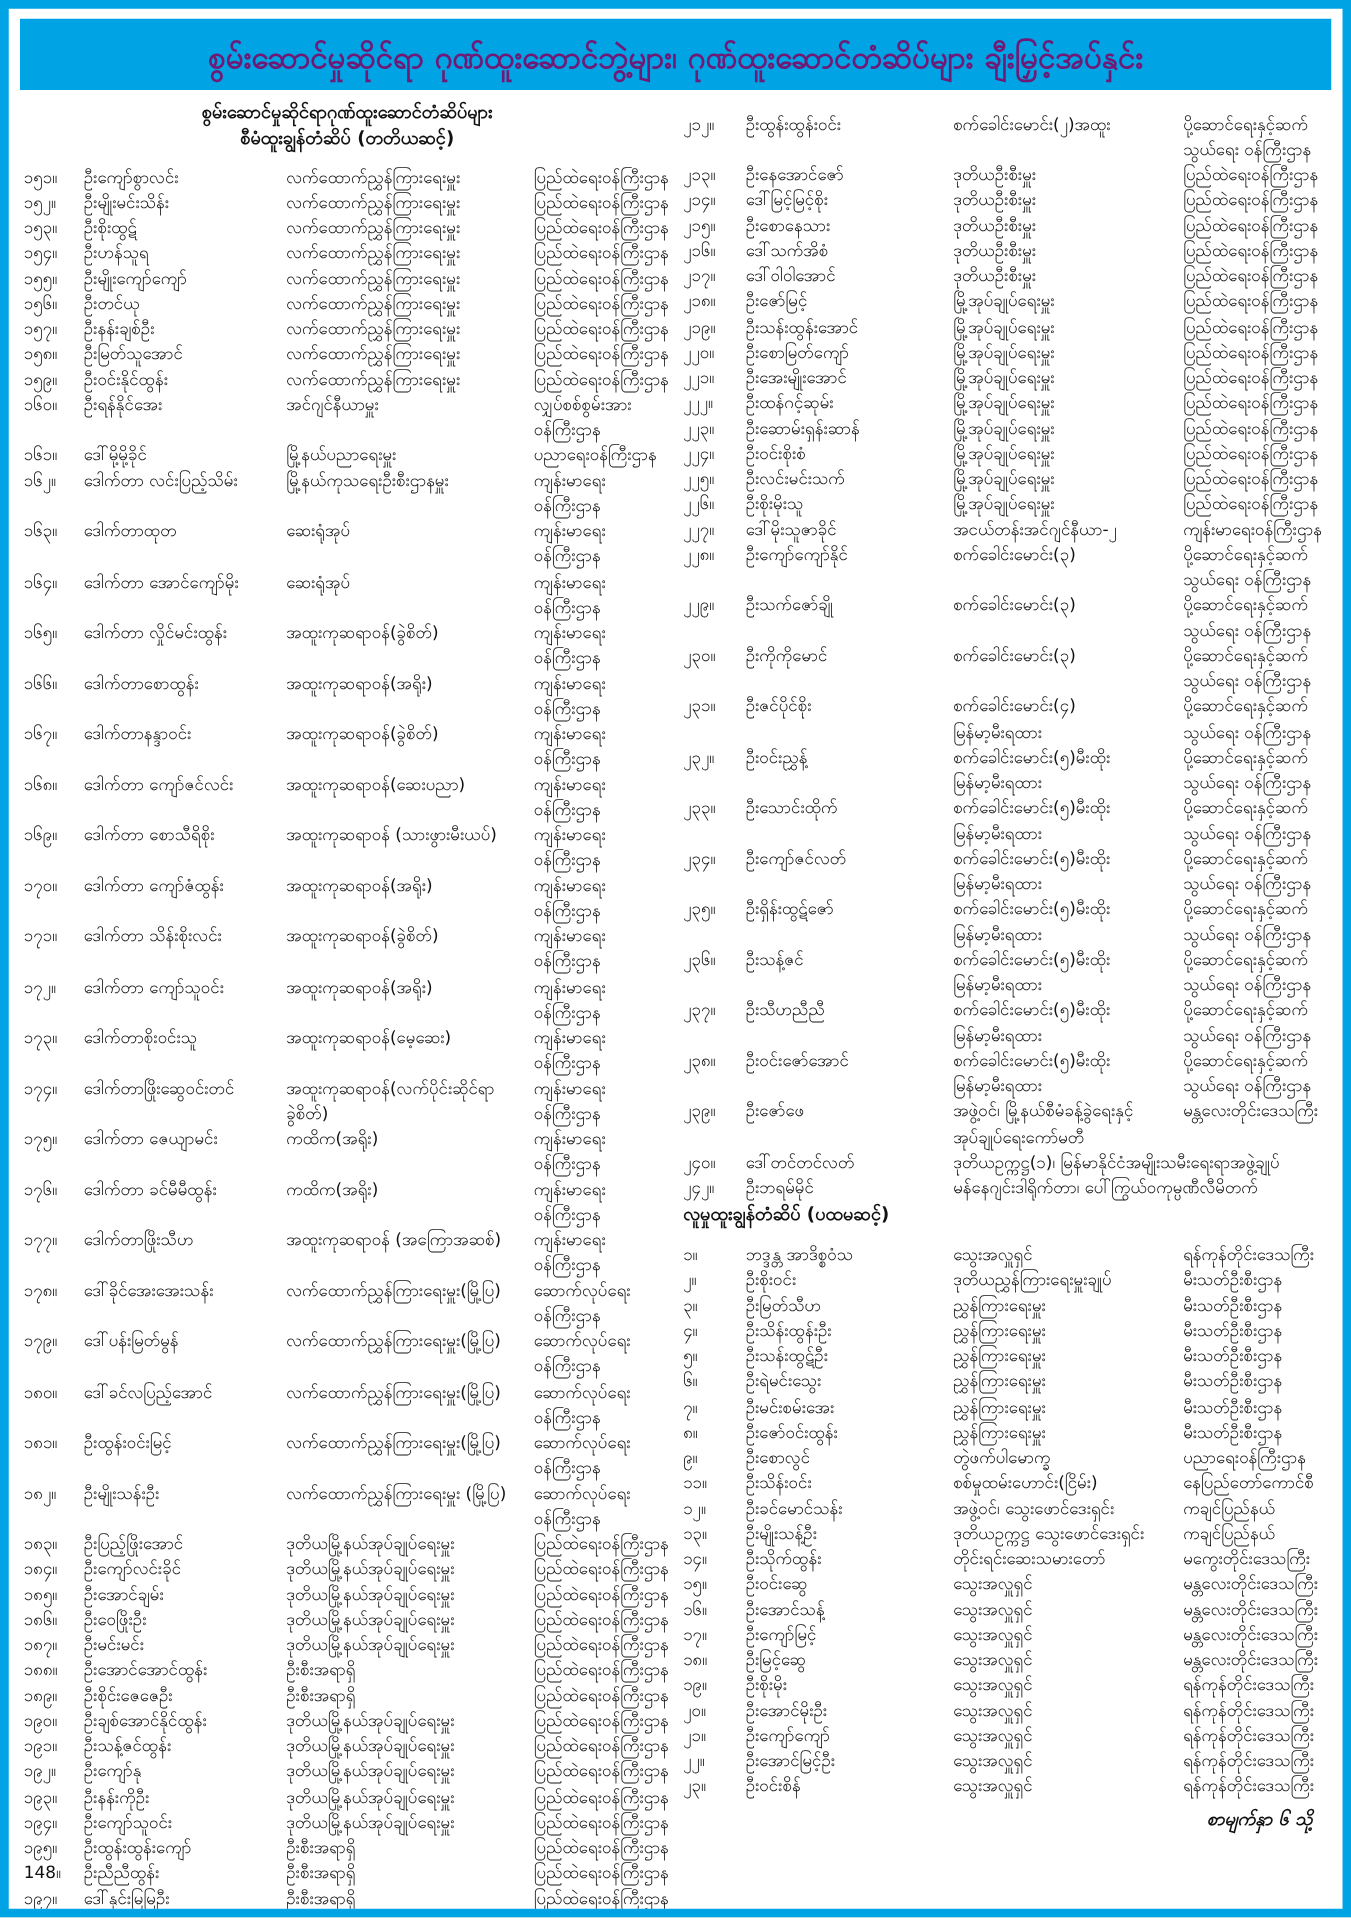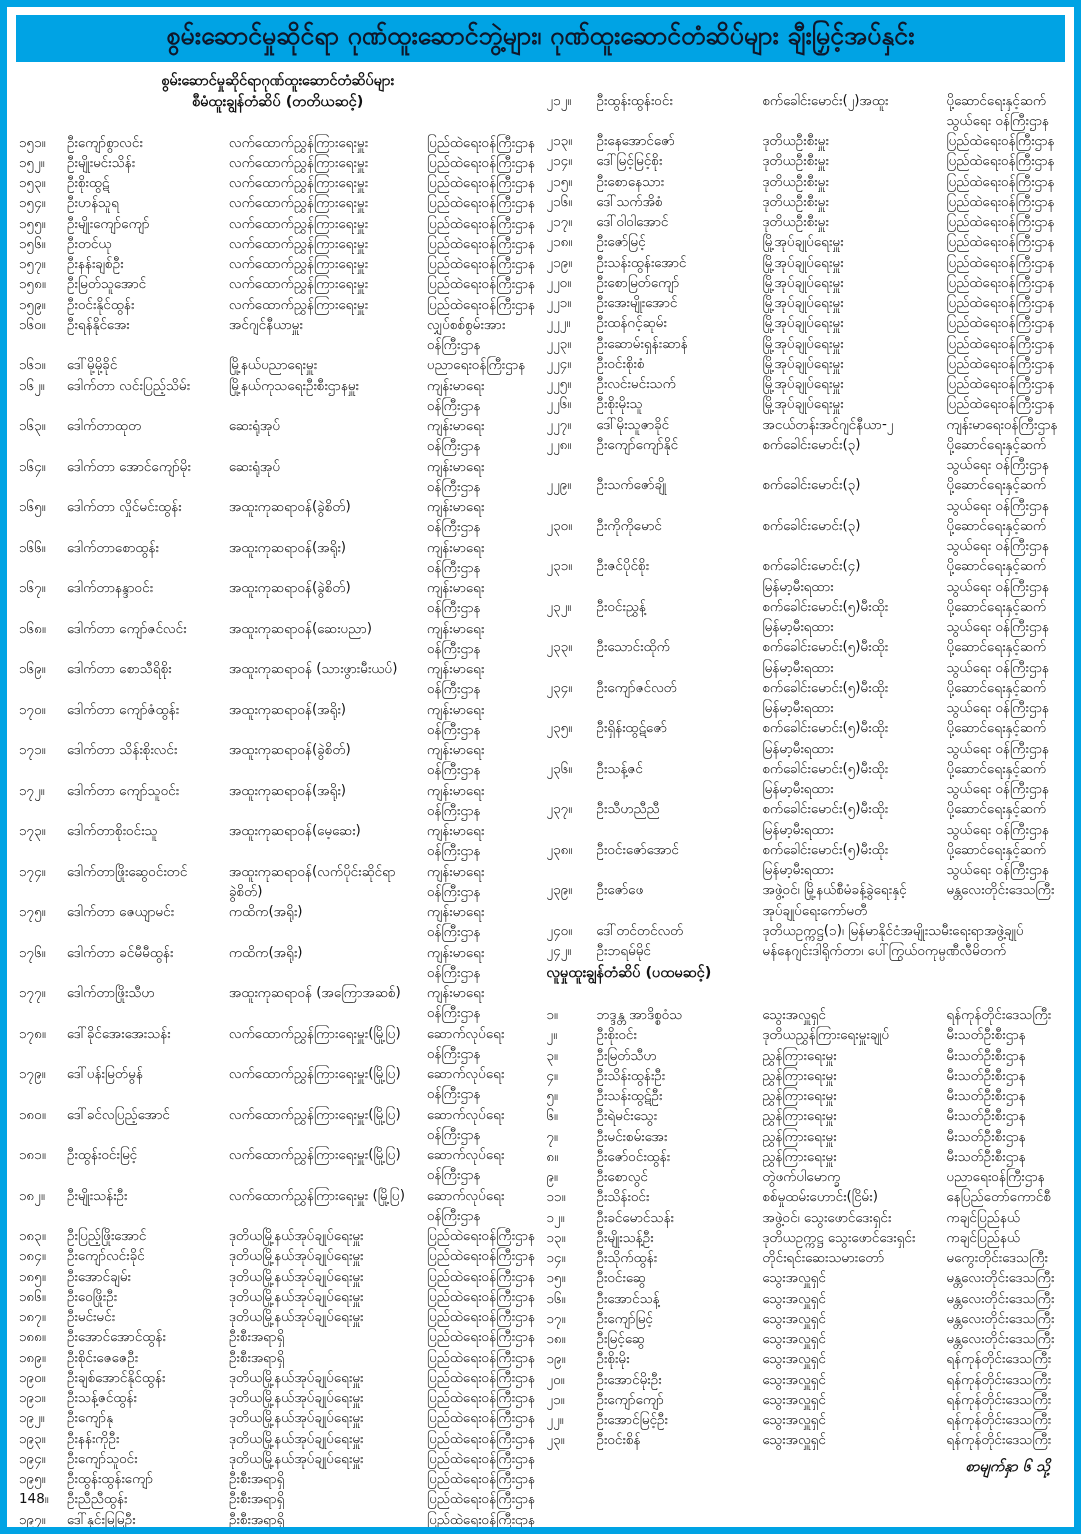--- a/index.html
+++ b/index.html
@@ -4,31 +4,31 @@
 <style>
   html,body{margin:0;padding:0;background:#e8e8e8;}
   *{box-sizing:border-box;}
   .page{
     width:1081px;height:1534px;margin:0 auto;background:#ffffff;
     border:7px solid #00a3e4;position:relative;overflow:hidden;
     font-family:"DejaVu Sans","Liberation Sans",sans-serif;
     color:#111;
   }
   .band{
-    margin:8px 9px 6px 9px;background:#00a3e4;color:#0f172a;
+    margin:8px 9px 6px 9px;background:#00a3e4;color:#701a75;
     text-align:center;font-weight:bold;font-size:25px;line-height:1.3;
-    padding:5px 4px 9px 4px;
+    padding:15px 4px 9px 4px;
   }
   .content{
     display:flex;flex-direction:row;gap:10px;padding:2px 10px 4px 12px;
   }
   .col{flex:1;min-width:0;font-size:13.5px;line-height:1.5;}
   .continued-note{font-style:italic;font-weight:bold;font-size:14px;margin:2px 0 4px 0;}
   .heading{ text-align:center;font-weight:bold;font-size:14.5px;line-height:1.45;}
-  .rows{margin-top:20px;}
+  .rows{margin-top:10px;}
   .row{display:flex;align-items:flex-start;}
   .row span{white-space:pre-line;}
   .c-no{width:48px;flex:0 0 48px;}
   .c-name{width:162px;flex:0 0 162px;padding-right:4px;}
   .c-pos{width:198px;flex:0 0 198px;padding-right:4px;}
   .c-min{flex:1 1 auto;min-width:0;}
   .col-right .c-no{width:50px;flex:0 0 50px;}
   .col-right .c-name{width:166px;flex:0 0 166px;}
   .col-right .c-pos{width:184px;flex:0 0 184px;}
   .row.wide .c-pos{flex:1 1 auto;width:auto;}

